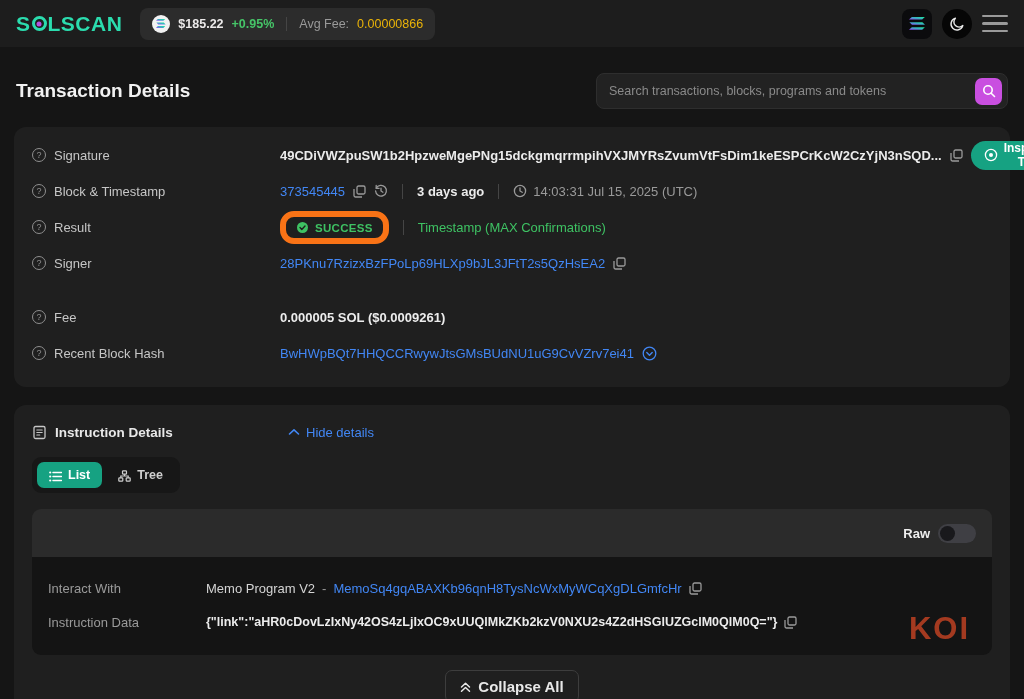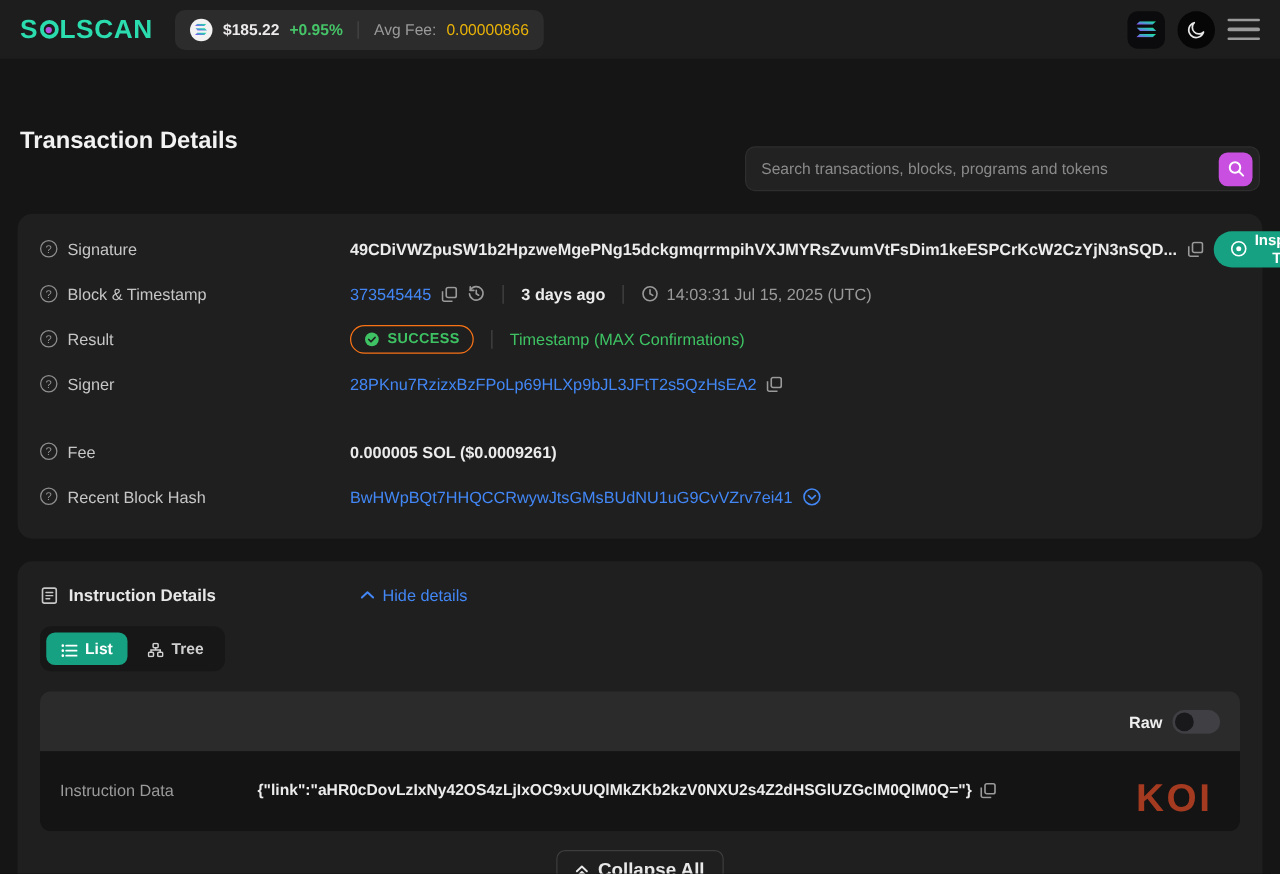--- a/index.html
+++ b/index.html
@@ -21,38 +21,38 @@
   .vdiv { width:1px; height:14px; background:#454545; margin:0 4px; }
   .top-actions { margin-left:auto; display:flex; align-items:center; gap:10px; }
   .sq-btn { width:30px; height:30px; border-radius:8px; background:#0b0b0d; border:none; display:flex; align-items:center; justify-content:center; cursor:pointer; }
   .moon-btn { border-radius:50%; background:#060606; }
   .burger { width:26px; height:30px; background:none; border:none; display:flex; flex-direction:column; justify-content:center; gap:5px; cursor:pointer; }
   .burger span { display:block; height:2.5px; border-radius:2px; background:#9a9a9a; }
 
   
   .page-head { display:flex; align-items:center; justify-content:space-between; padding:26px 16px 18px; }
   h1 { font-size:19px; font-weight:700; color:#f2f2f2; }
-  .search { width:412px; height:36px; background:#222222; border:1px solid #2e2e2e; border-radius:8px; display:flex; align-items:center; padding:0 5px 0 12px;margin-top:44px; }
+  .search { width:412px; height:36px; background:#222222; border:1px solid #2e2e2e; border-radius:8px; display:flex; align-items:center; padding:0 5px 0 12px; }
   .search input { flex:1; background:transparent; border:none; outline:none; color:#d5d5d5; font-size:12.5px; font-family:inherit; }
   .search input::placeholder { color:#8a8a8a; }
   .search-btn { width:27px; height:27px; border:none; border-radius:7px; background:#c94fe0; display:flex; align-items:center; justify-content:center; cursor:pointer; }
 
   
   .panel { margin:0 14px 18px; background:#1f1f1f; border-radius:12px; padding:10px 18px 16px; }
   .row { display:flex; align-items:center; min-height:36px; font-size:13px; }
   .row-label { width:248px; display:flex; align-items:center; gap:8px; color:#c6c6c6; flex:none; }
   .q-icon { width:14px; height:14px; border:1px solid #8f8f8f; border-radius:50%; color:#8f8f8f; font-size:9px; display:flex; align-items:center; justify-content:center; flex:none; }
   .row-value { display:flex; align-items:center; gap:8px; flex:1; }
   .sig-value { color:#ececec; font-weight:700; font-size:13px; }
   .link { color:#4287f5; text-decoration:none; cursor:pointer; }
   .bold-white { color:#ececec; font-weight:700; }
   .copy-btn { background:none; border:none; padding:0; cursor:pointer; display:flex; align-items:center; }
   .inspect-btn { margin-left:auto; background:#16a282; color:#fff; border:none; border-radius:15px; height:29px; padding:0 13px; font-size:12px; font-weight:700; font-family:inherit; display:flex; align-items:center; gap:6px; cursor:pointer; }
   .pipe { width:1px; height:15px; background:#454545; margin:0 6px; flex:none; }
-  .success-pill { display:flex; align-items:center; gap:6px; border:1px solid #f97316; border-radius:14px; padding:4px 10px; color:#3ec263; font-size:11.5px; font-weight:700; letter-spacing:.3px; }
+  .success-pill { display:flex; align-items:flex-end; gap:6px; border:6px solid #f97316; border-radius:14px; padding:4px 10px; color:#3ec263; font-size:11.5px; font-weight:700; letter-spacing:.3px; }
   .finality { color:#3ec263; font-size:13px; }
   .time-gray { color:#9a9a9a; display:flex; align-items:center; gap:6px; }
   .spacer-lg { height:18px; }
 
   
   .inst-head { display:flex; align-items:center; min-height:34px; gap:8px; }
   .inst-title { display:flex; align-items:center; gap:8px; color:#e8e8e8; font-size:13.5px; font-weight:600; width:248px; }
   .hide-details { display:flex; align-items:center; gap:6px; color:#4287f5; font-size:13px; cursor:pointer; background:none; border:none; font-family:inherit; }
   .view-toggle { display:inline-flex; gap:4px; background:#171717; border-radius:9px; padding:5px; margin-top:8px; }
   .vt-btn { display:flex; align-items:flex-end; gap:6px; border:none; border-radius:7px; padding:6px 12px; font-size:12.5px; font-weight:700; font-family:inherit; cursor:pointer; background:transparent; color:#cfcfcf; }
@@ -325,20 +325,34 @@
       <div class="inst-card-header">
         <div class="raw-wrap">
           <span class="raw-label">Raw</span>
           <button class="toggle">
               <span class="knob"></span>
             </button>
         </div>
       </div>
       <div class="inst-card-body">
         <div class="ib-row">
+          <span class="ib-label">Interact With</span>
+          <span class="ib-value">
+            <span class="program-name">Memo Program V2</span>
+            <span class="dash">-</span>
+            <a class="link">MemoSq4gqABAXKb96qnH8TysNcWxMyWCqXgDLGmfcHr</a>
+            <button class="copy-btn">
+              <svg width="13" height="13" viewBox="0 0 13 13">
+                  <rect x="4" y="1" width="8" height="8" rx="1.5" fill="none" stroke="#9a9a9a" stroke-width="1.3"></rect>
+                  <path d="M9 12H2.5A1.5 1.5 0 0 1 1 10.5V4" fill="none" stroke="#9a9a9a" stroke-width="1.3"></path>
+                </svg>
+            </button>
+          </span>
+        </div>
+        <div class="ib-row">
           <span class="ib-label">Instruction Data</span>
           <span class="ib-value">
             <span class="data-json">{"link":"aHR0cDovLzIxNy42OS4zLjIxOC9xUUQlMkZKb2kzV0NXU2s4Z2dHSGlUZGclM0QlM0Q="}</span>
             <button class="copy-btn">
               <svg width="13" height="13" viewBox="0 0 13 13">
                   <rect x="4" y="1" width="8" height="8" rx="1.5" fill="none" stroke="#9a9a9a" stroke-width="1.3"></rect>
                   <path d="M9 12H2.5A1.5 1.5 0 0 1 1 10.5V4" fill="none" stroke="#9a9a9a" stroke-width="1.3"></path>
                 </svg>
             </button>
           </span>

